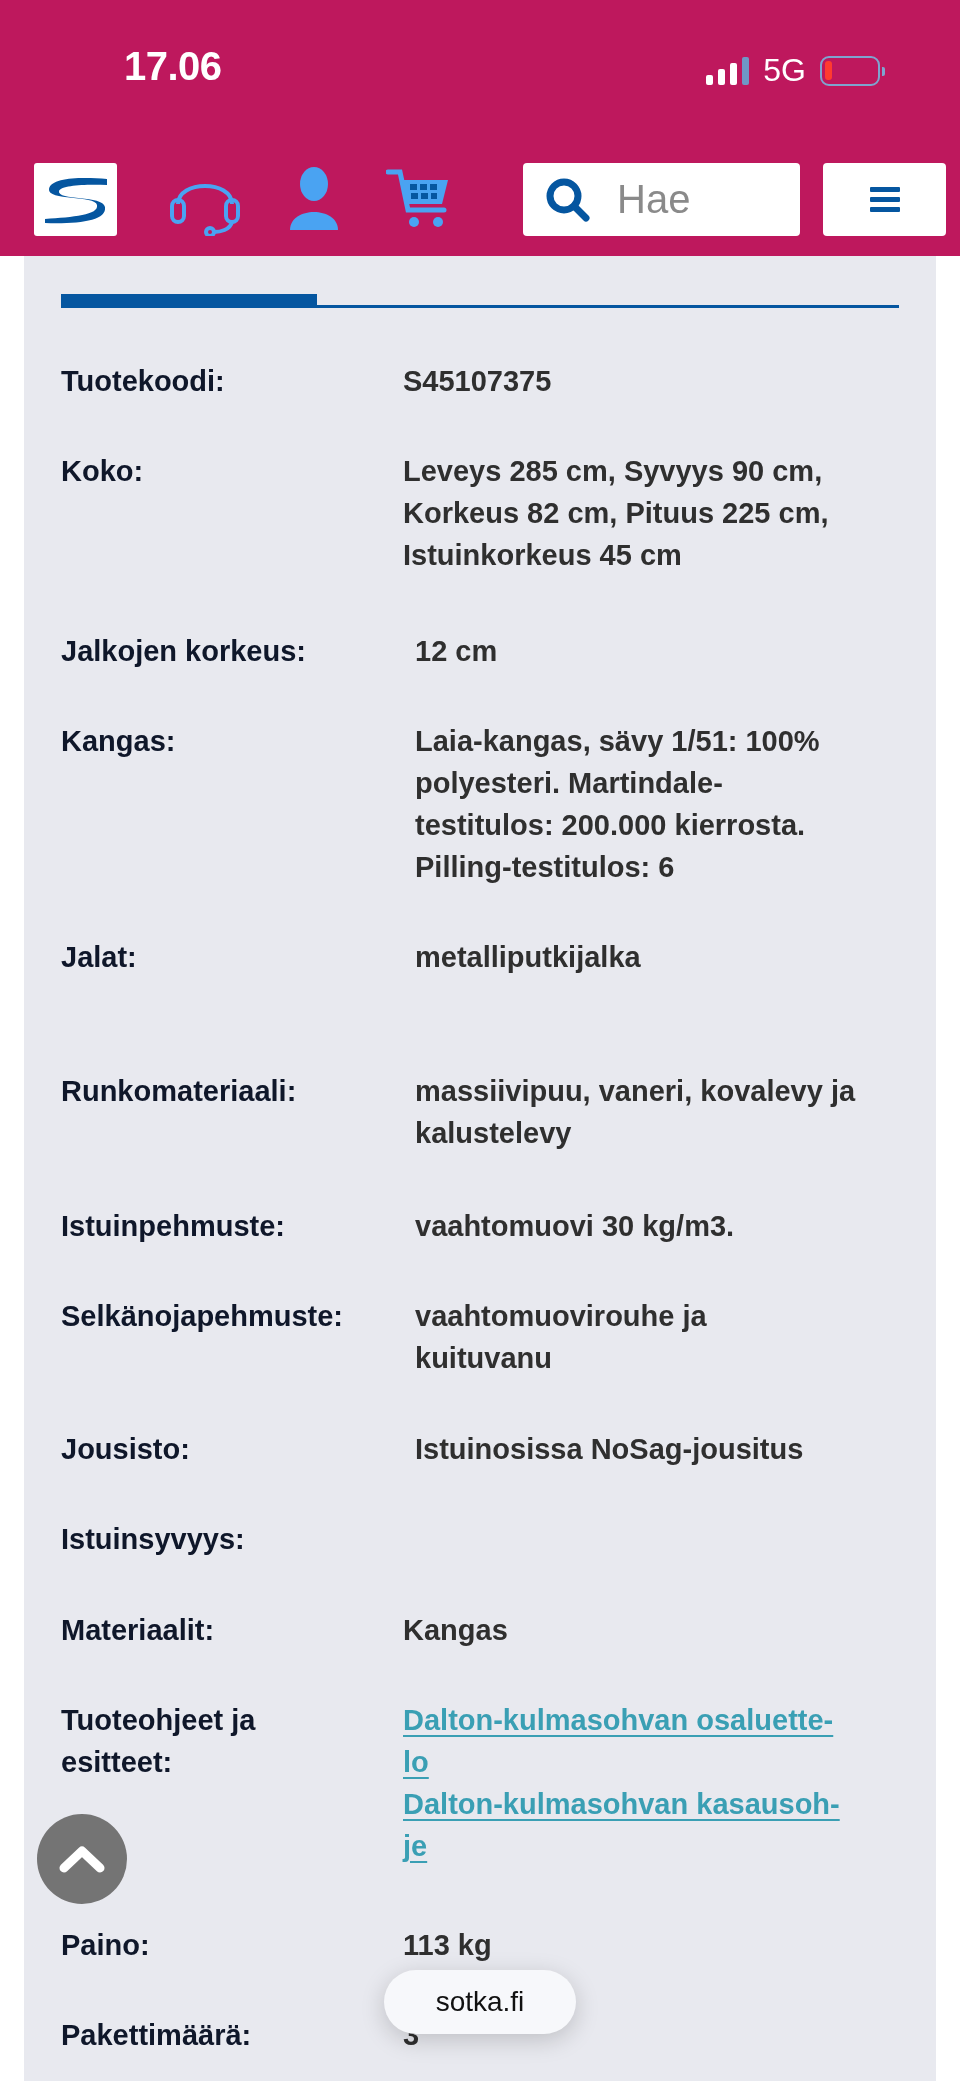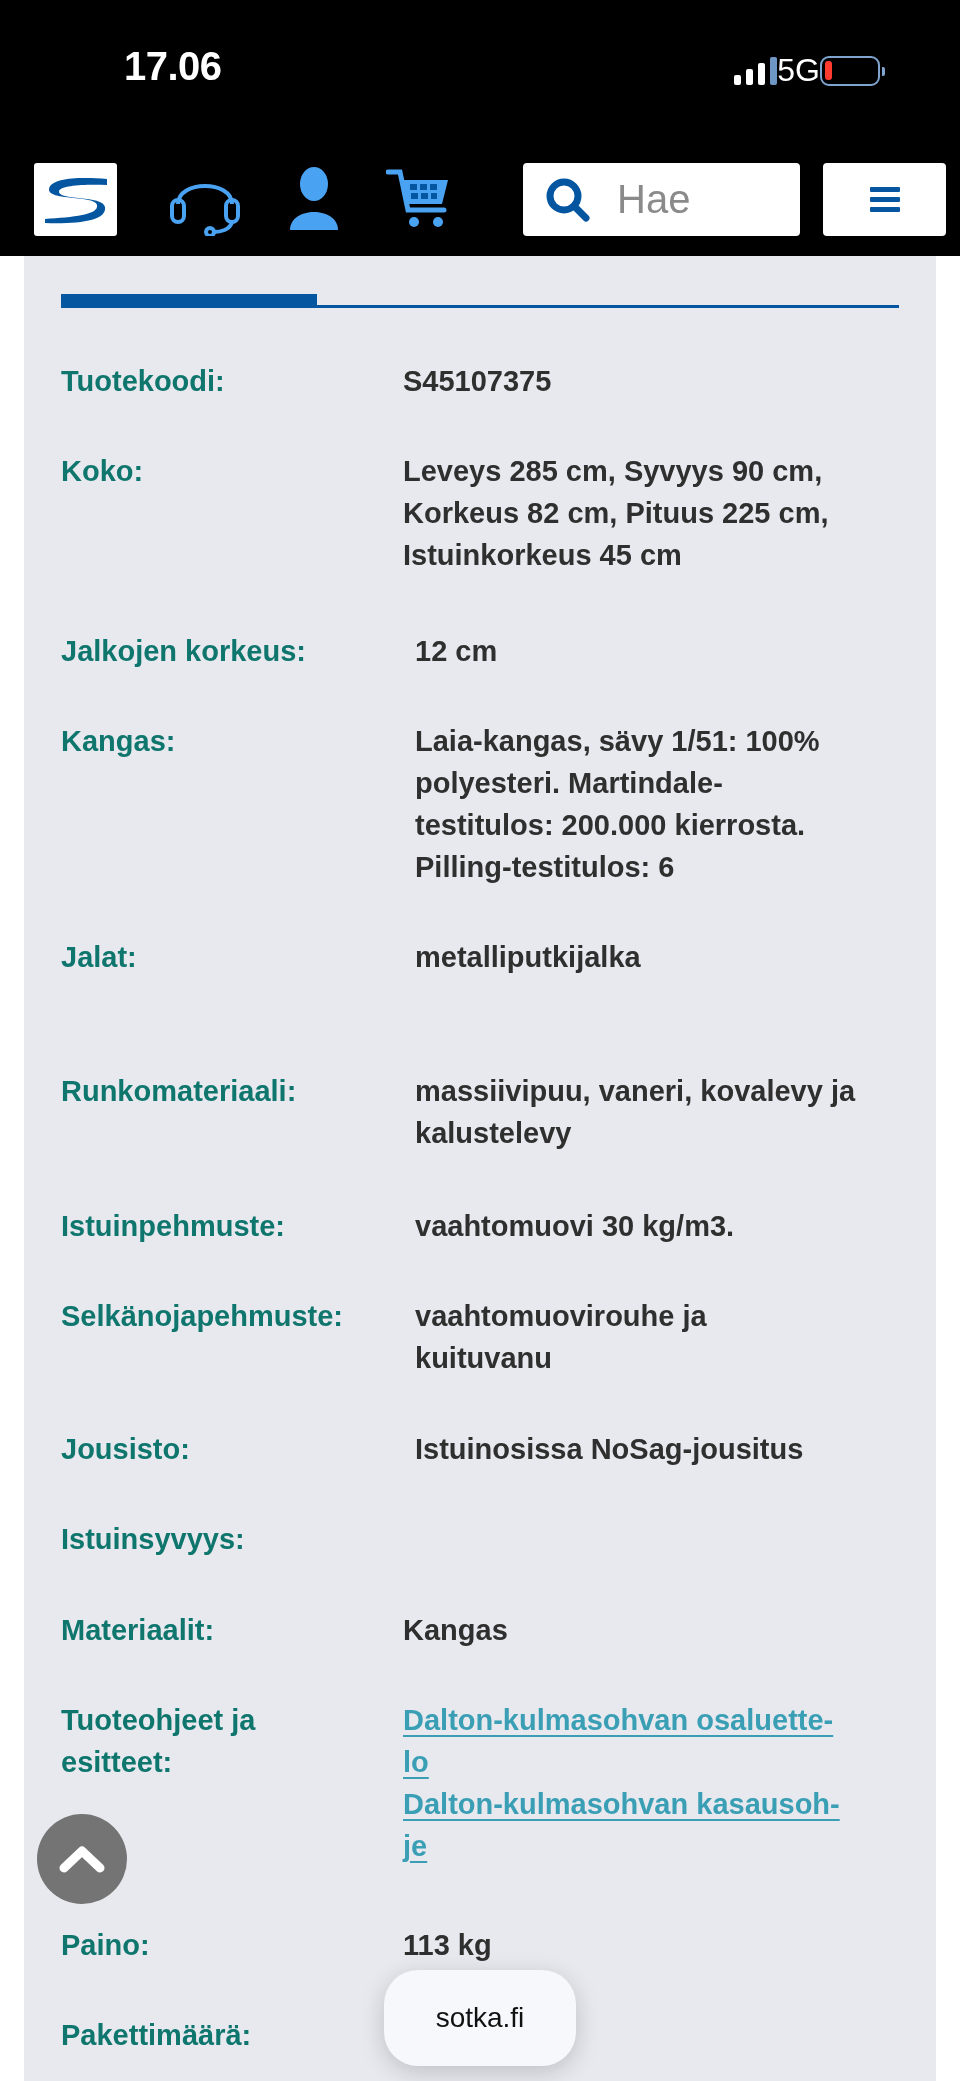--- a/index.html
+++ b/index.html
@@ -1,22 +1,22 @@
 <!DOCTYPE html>
 <html><head>
 <meta charset="utf-8">
 <style>
   * { box-sizing: border-box; margin: 0; padding: 0; }
   html, body { width: 960px; height: 2081px; overflow: hidden; background: #ffffff; }
   body { font-family: "Liberation Sans", "DejaVu Sans", sans-serif; position: relative; }
 
   
-  .topbar { position: absolute; left: 0; top: 0; width: 960px; height: 256px; background: #000000; z-index: 5; padding-left: 28px; }
+  .topbar { position: absolute; left: 0; top: 0; width: 960px; height: 256px; background: #be185d; z-index: 5; padding-left: 28px; }
   .status-time { position: absolute; left: 124px; top: 44px; color: #fff; font-size: 40px; font-weight: 600; letter-spacing: -0.5px; }
-  .status-right { position: absolute; right: 80px; top: 52px; display: flex; align-items: center; }
+  .status-right { position: absolute; right: 80px; top: 52px; display: flex; align-items: center; gap: 14px; }
   .signal { display: flex; align-items: flex-end; gap: 5px; height: 28px; }
   .signal span { display: block; width: 7px; background: #fff; border-radius: 2px; }
   .signal span.dim { background: #6f97c6; }
   .net { color: #fff; font-size: 32px; font-weight: 500; }
   .battery { position: relative; width: 60px; height: 30px; border: 2.5px solid #7ea4cf; border-radius: 9px; }
   .battery::after { content: ""; position: absolute; right: -7px; top: 9px; width: 3px; height: 9px; background: #7ea4cf; border-radius: 0 2px 2px 0; }
   .battery .level { position: absolute; left: 3px; top: 3px; width: 7px; height: 19px; background: #ff3b30; border-radius: 3px; }
 
   .nav { position: absolute; left: 0; top: 160px; width: 960px; height: 80px; margin-left: 10px; }
   .logo { position: absolute; left: 24px; top: 3px; width: 83px; height: 73px; background: #fff; border-radius: 3px; display: flex; align-items: center; justify-content: center; }
@@ -31,27 +31,27 @@
   .menu-btn span { display: block; width: 30px; height: 5px; background: #0556a0; border-radius: 1px; }
 
   
   .panel { position: absolute; left: 24px; top: 256px; width: 912px; height: 1825px; background: #e8e9ef; }
   .tabs { position: absolute; left: 37px; top: 20px; width: 838px; height: 16px; }
   .tab-active { position: absolute; left: 0; top: 18px; width: 256px; height: 14px; background: #0556a0; }
   .tab-line { position: absolute; left: 256px; top: 29px; width: 582px; height: 3px; background: #0556a0; }
 
   .specs { position: absolute; left: 37px; top: 104px; width: 840px; }
   .row { display: flex; position: absolute; left: 0; width: 840px; }
-  .label { width: 342px; font-weight: 700; color: #0f766e; font-size: 29px; line-height: 42px; flex: none; }
+  .label { width: 342px; font-weight: 700; color: #0f172a; font-size: 29px; line-height: 42px; flex: none; }
   .value { color: #2f2f2f; font-size: 29px; line-height: 42px; font-weight: 700; flex: 1; }
   .value.indent { padding-left: 12px; }
   .value a { color: #3a9fb4; text-decoration: underline; text-underline-offset: 5px; display: block; }
 
   .scroll-top { position: absolute; left: 37px; top: 1814px; width: 90px; height: 90px; border-radius: 50%; background: #747474; display: flex; align-items: center; justify-content: center; z-index: 4; }
-  .url-pill { position: absolute; left: 384px; top: 1970px; width: 192px; height: 96px; border-radius: 34px; background: #f7f8fb; box-shadow: 0 6px 24px rgba(0,0,0,0.18); display: flex; align-items: center; justify-content: center; z-index: 4; }
+  .url-pill { position: absolute; left: 384px; top: 1970px; width: 192px; height: 64px; border-radius: 34px; background: #f7f8fb; box-shadow: 0 6px 24px rgba(0,0,0,0.18); display: flex; align-items: center; justify-content: center; z-index: 4; }
   .url-pill span { font-size: 28px; color: #111; font-family: "Liberation Sans", sans-serif; }
 </style>
 </head>
 <body>
 
 <div class="topbar">
   <div class="status-time">17.06</div>
   <div class="status-right">
     <div class="signal">
       <span style="height:10px"></span>

